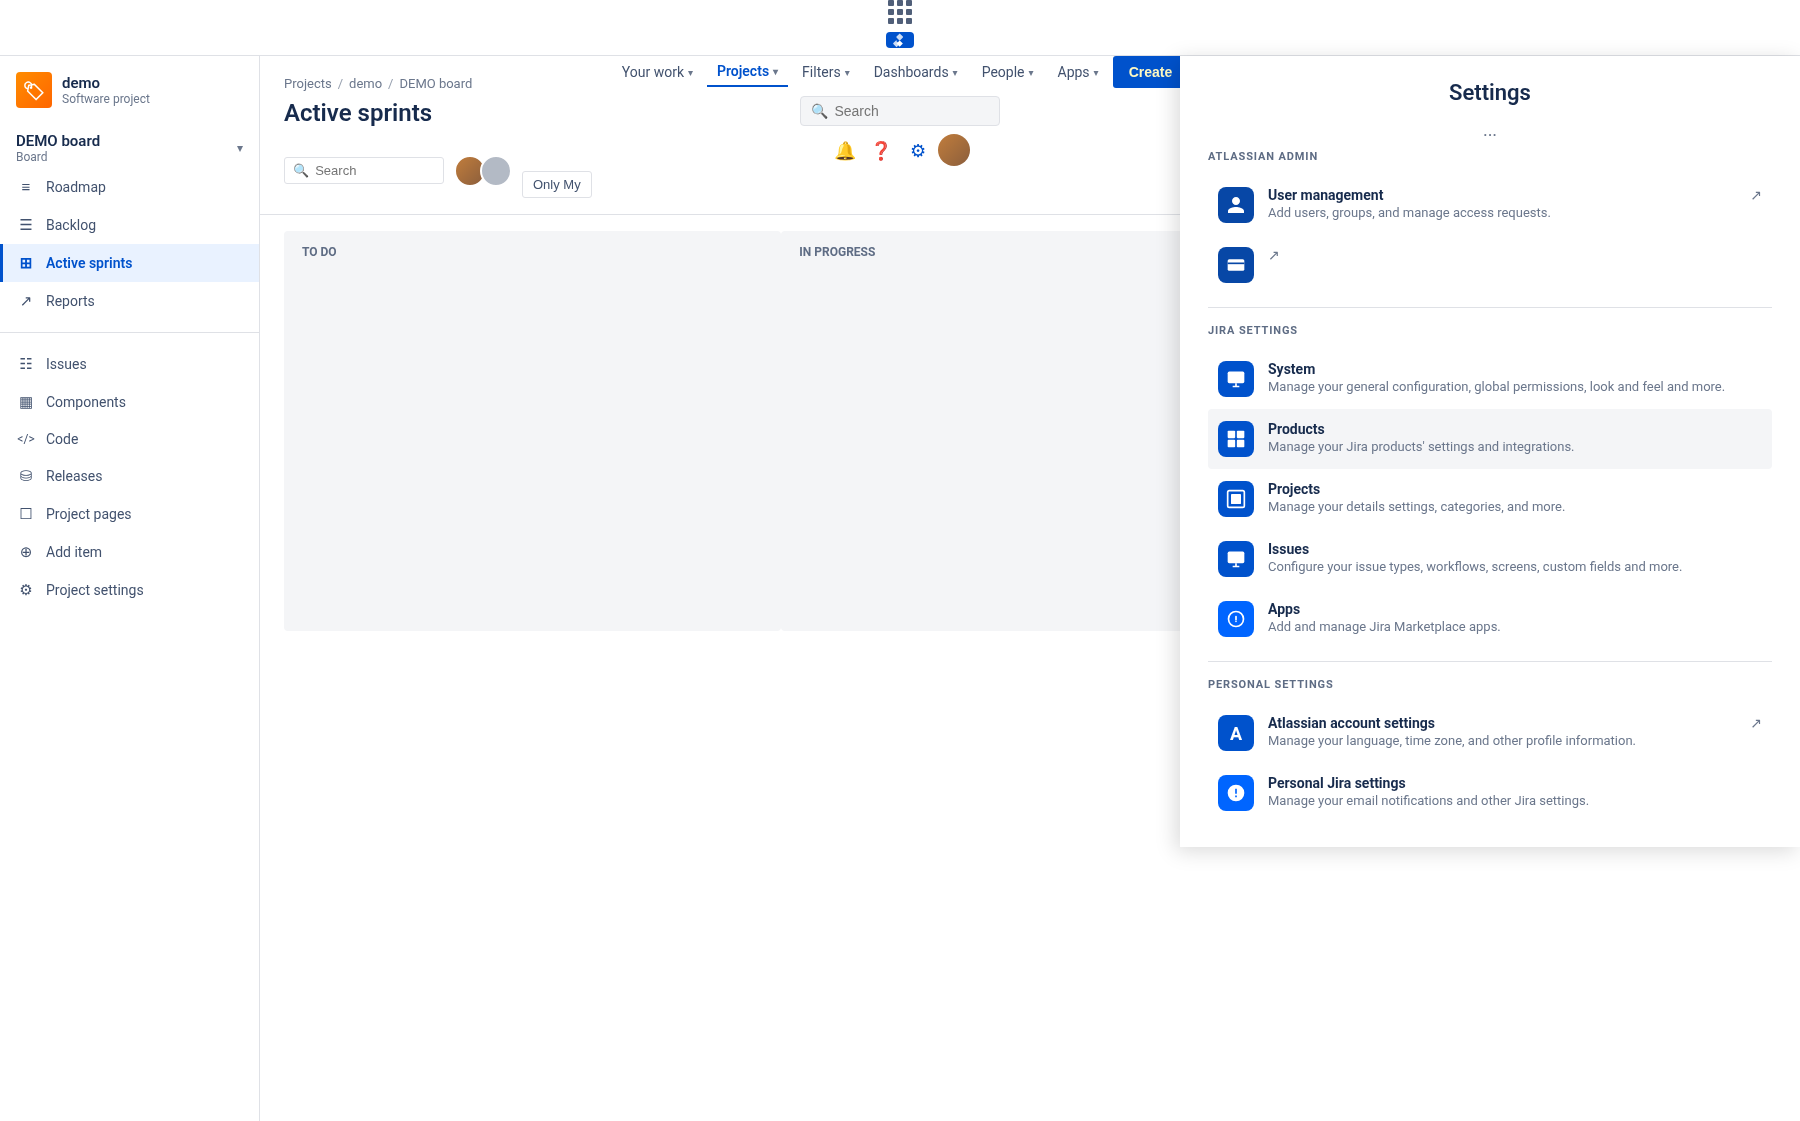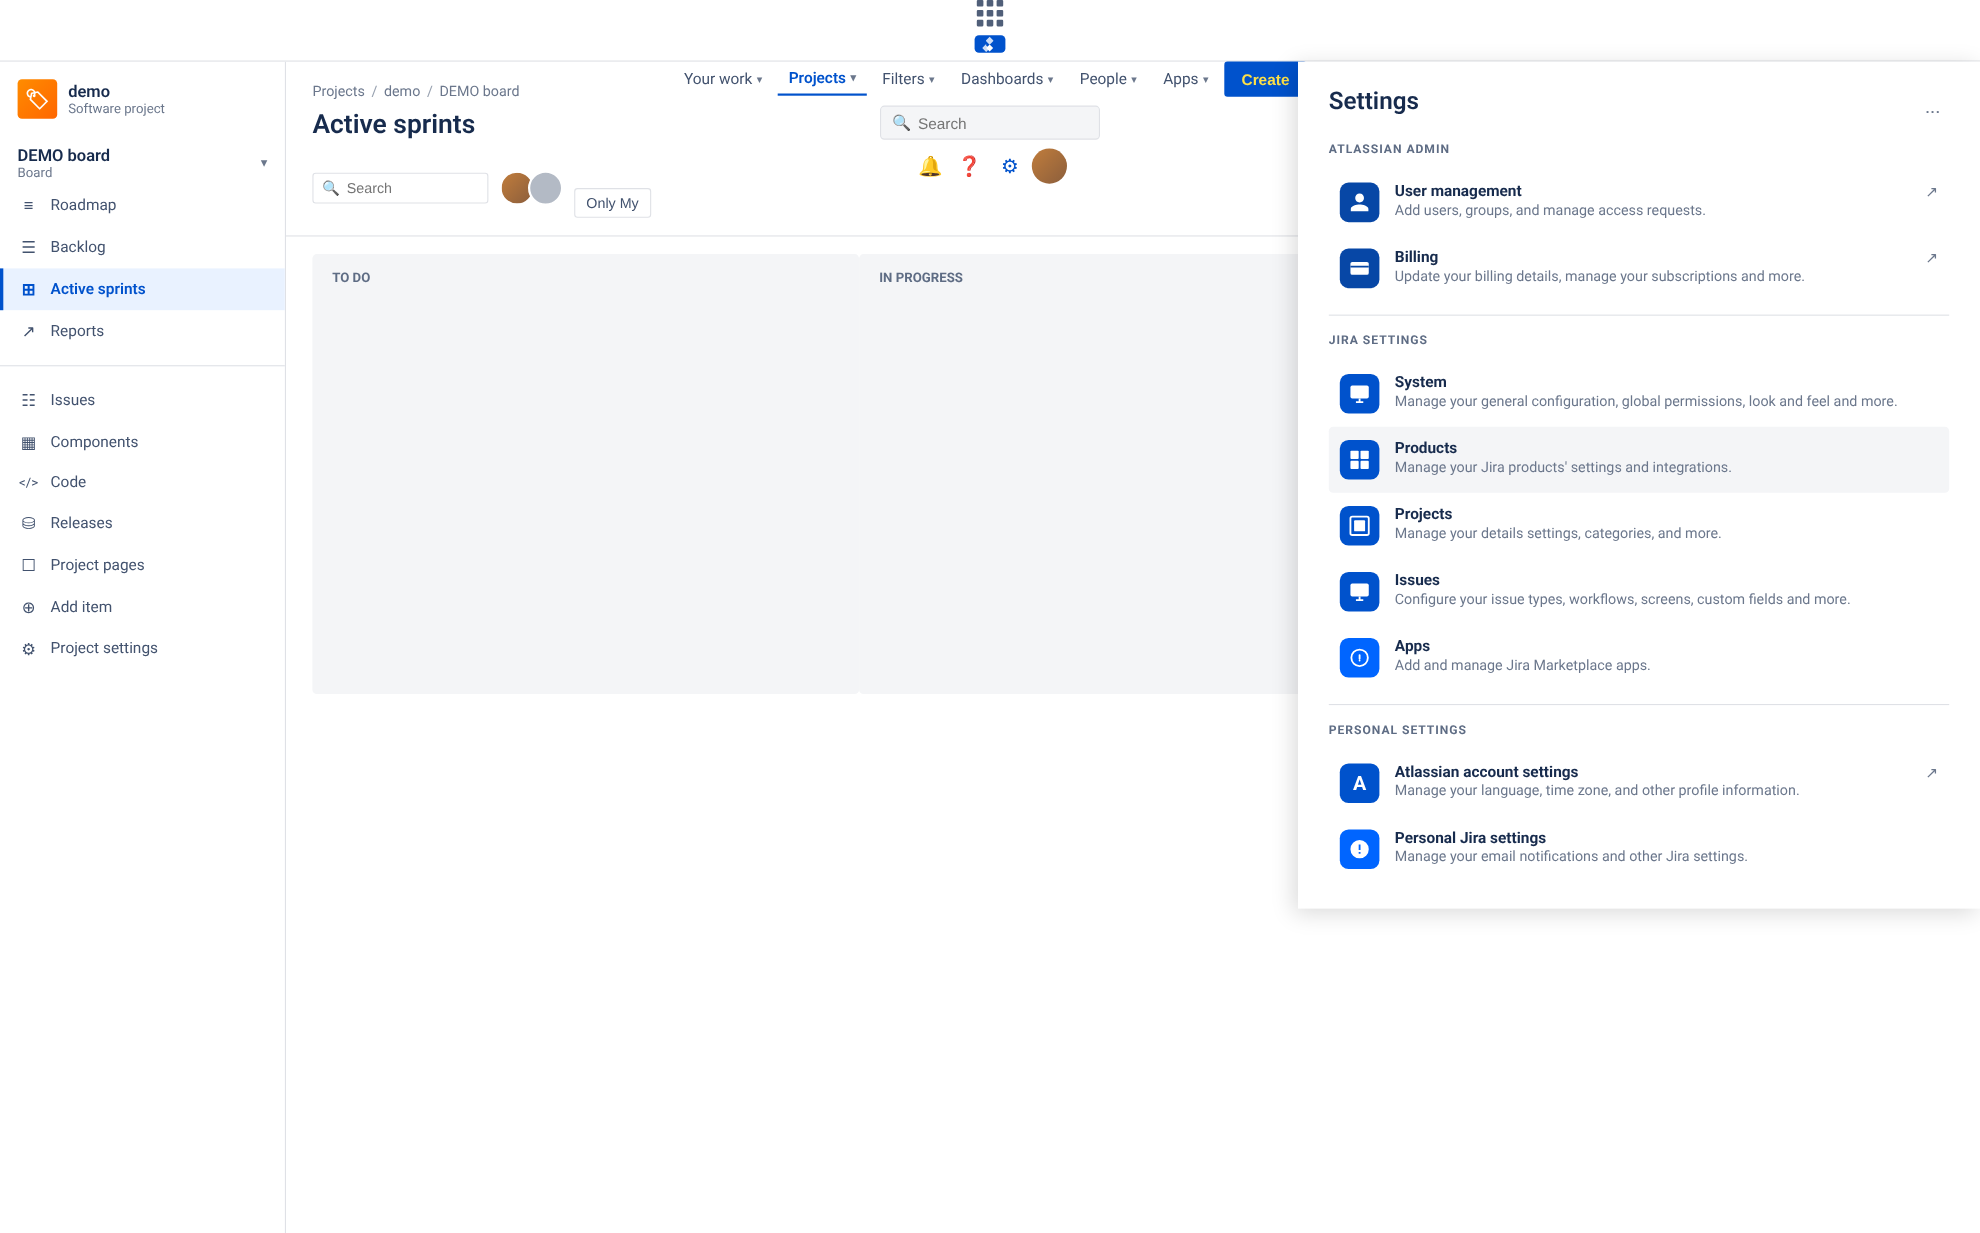--- a/index.html
+++ b/index.html
@@ -18,21 +18,21 @@
     .topnav-logo svg { fill: white; width: 16px; height: 16px; }
     .topnav-nav { display: flex; align-items: center; gap: 4px; flex: 1; }
     .nav-item {
       padding: 6px 10px; border-radius: 3px; cursor: pointer;
       font-size: 14px; color: #42526e; display: flex; align-items: center; gap: 4px;
       white-space: nowrap;
     }
     .nav-item.active { color: #0052cc; font-weight: 600; border-bottom: 2px solid #0052cc; border-radius: 0; }
     .nav-item .chevron { font-size: 10px; color: #6b778c; }
     .btn-create {
-      background: #0052cc; color: #fde047; border: none; border-radius: 3px;
+      background: #0052cc; color: #fef9c3; border: none; border-radius: 3px;
       padding: 8px 16px; font-size: 14px; font-weight: 600; cursor: pointer;
     }
     .topnav-search {
       display: flex; align-items: center; border: 1px solid #dfe1e6; border-radius: 4px;
       padding: 6px 10px; gap: 6px; background: #f4f5f7; min-width: 200px;
     }
     .topnav-search input { border: none; background: transparent; outline: none; font-size: 14px; color: #42526e; width: 150px; }
     .topnav-icons { display: flex; align-items: center; gap: 4px; }
     .icon-btn {
       width: 32px; height: 32px; border-radius: 50%; display: flex; align-items: center;
@@ -306,21 +306,21 @@
         <div class="column-header">IN PROGRESS</div>
       </div>
       <div class="board-column">
         <div class="column-header">DONE</div>
       </div>
     </div>
   </main>
 
   <div class="settings-overlay">
     <div class="settings-panel">
-      <div style="display:flex;justify-content:space-between;align-items:center;">
+      <div style="display:flex;justify-content:space-between;align-items:center;flex-direction:column;">
         <h2 class="settings-title">Settings</h2>
         <span class="more-btn">···</span>
       </div>
 
       <div class="settings-section-label">ATLASSIAN ADMIN</div>
 
       <div class="settings-item">
         <div class="settings-item-icon icon-blue-dark">
           <svg width="20" height="20" viewBox="0 0 24 24" fill="white">
               <path d="M12 12c2.7 0 4.8-2.1 4.8-4.8S14.7 2.4 12 2.4 7.2 4.5 7.2 7.2 9.3 12 12 12zm0 2.4c-3.2 0-9.6 1.6-9.6 4.8v2.4h19.2v-2.4c0-3.2-6.4-4.8-9.6-4.8z"></path>
@@ -332,24 +332,20 @@
         </div>
         <span class="settings-item-ext">↗</span>
       </div>
 
       <div class="settings-item">
         <div class="settings-item-icon icon-blue-dark">
           <svg width="20" height="20" viewBox="0 0 24 24" fill="white">
               <rect x="2" y="5" width="20" height="14" rx="2" ry="2"></rect>
               <path d="M2 10h20" stroke="#0747a6" stroke-width="2"></path>
             </svg>
-        </div>
-        <div class="settings-item-text">
-          <div class="settings-item-title">Billing</div>
-          <div class="settings-item-desc">Update your billing details, manage your subscriptions and more.</div>
         </div>
         <span class="settings-item-ext">↗</span>
       </div>
 
       <div class="settings-divider"></div>
 
       <div class="settings-section-label">JIRA SETTINGS</div>
 
       <div class="settings-item">
         <div class="settings-item-icon icon-blue">

